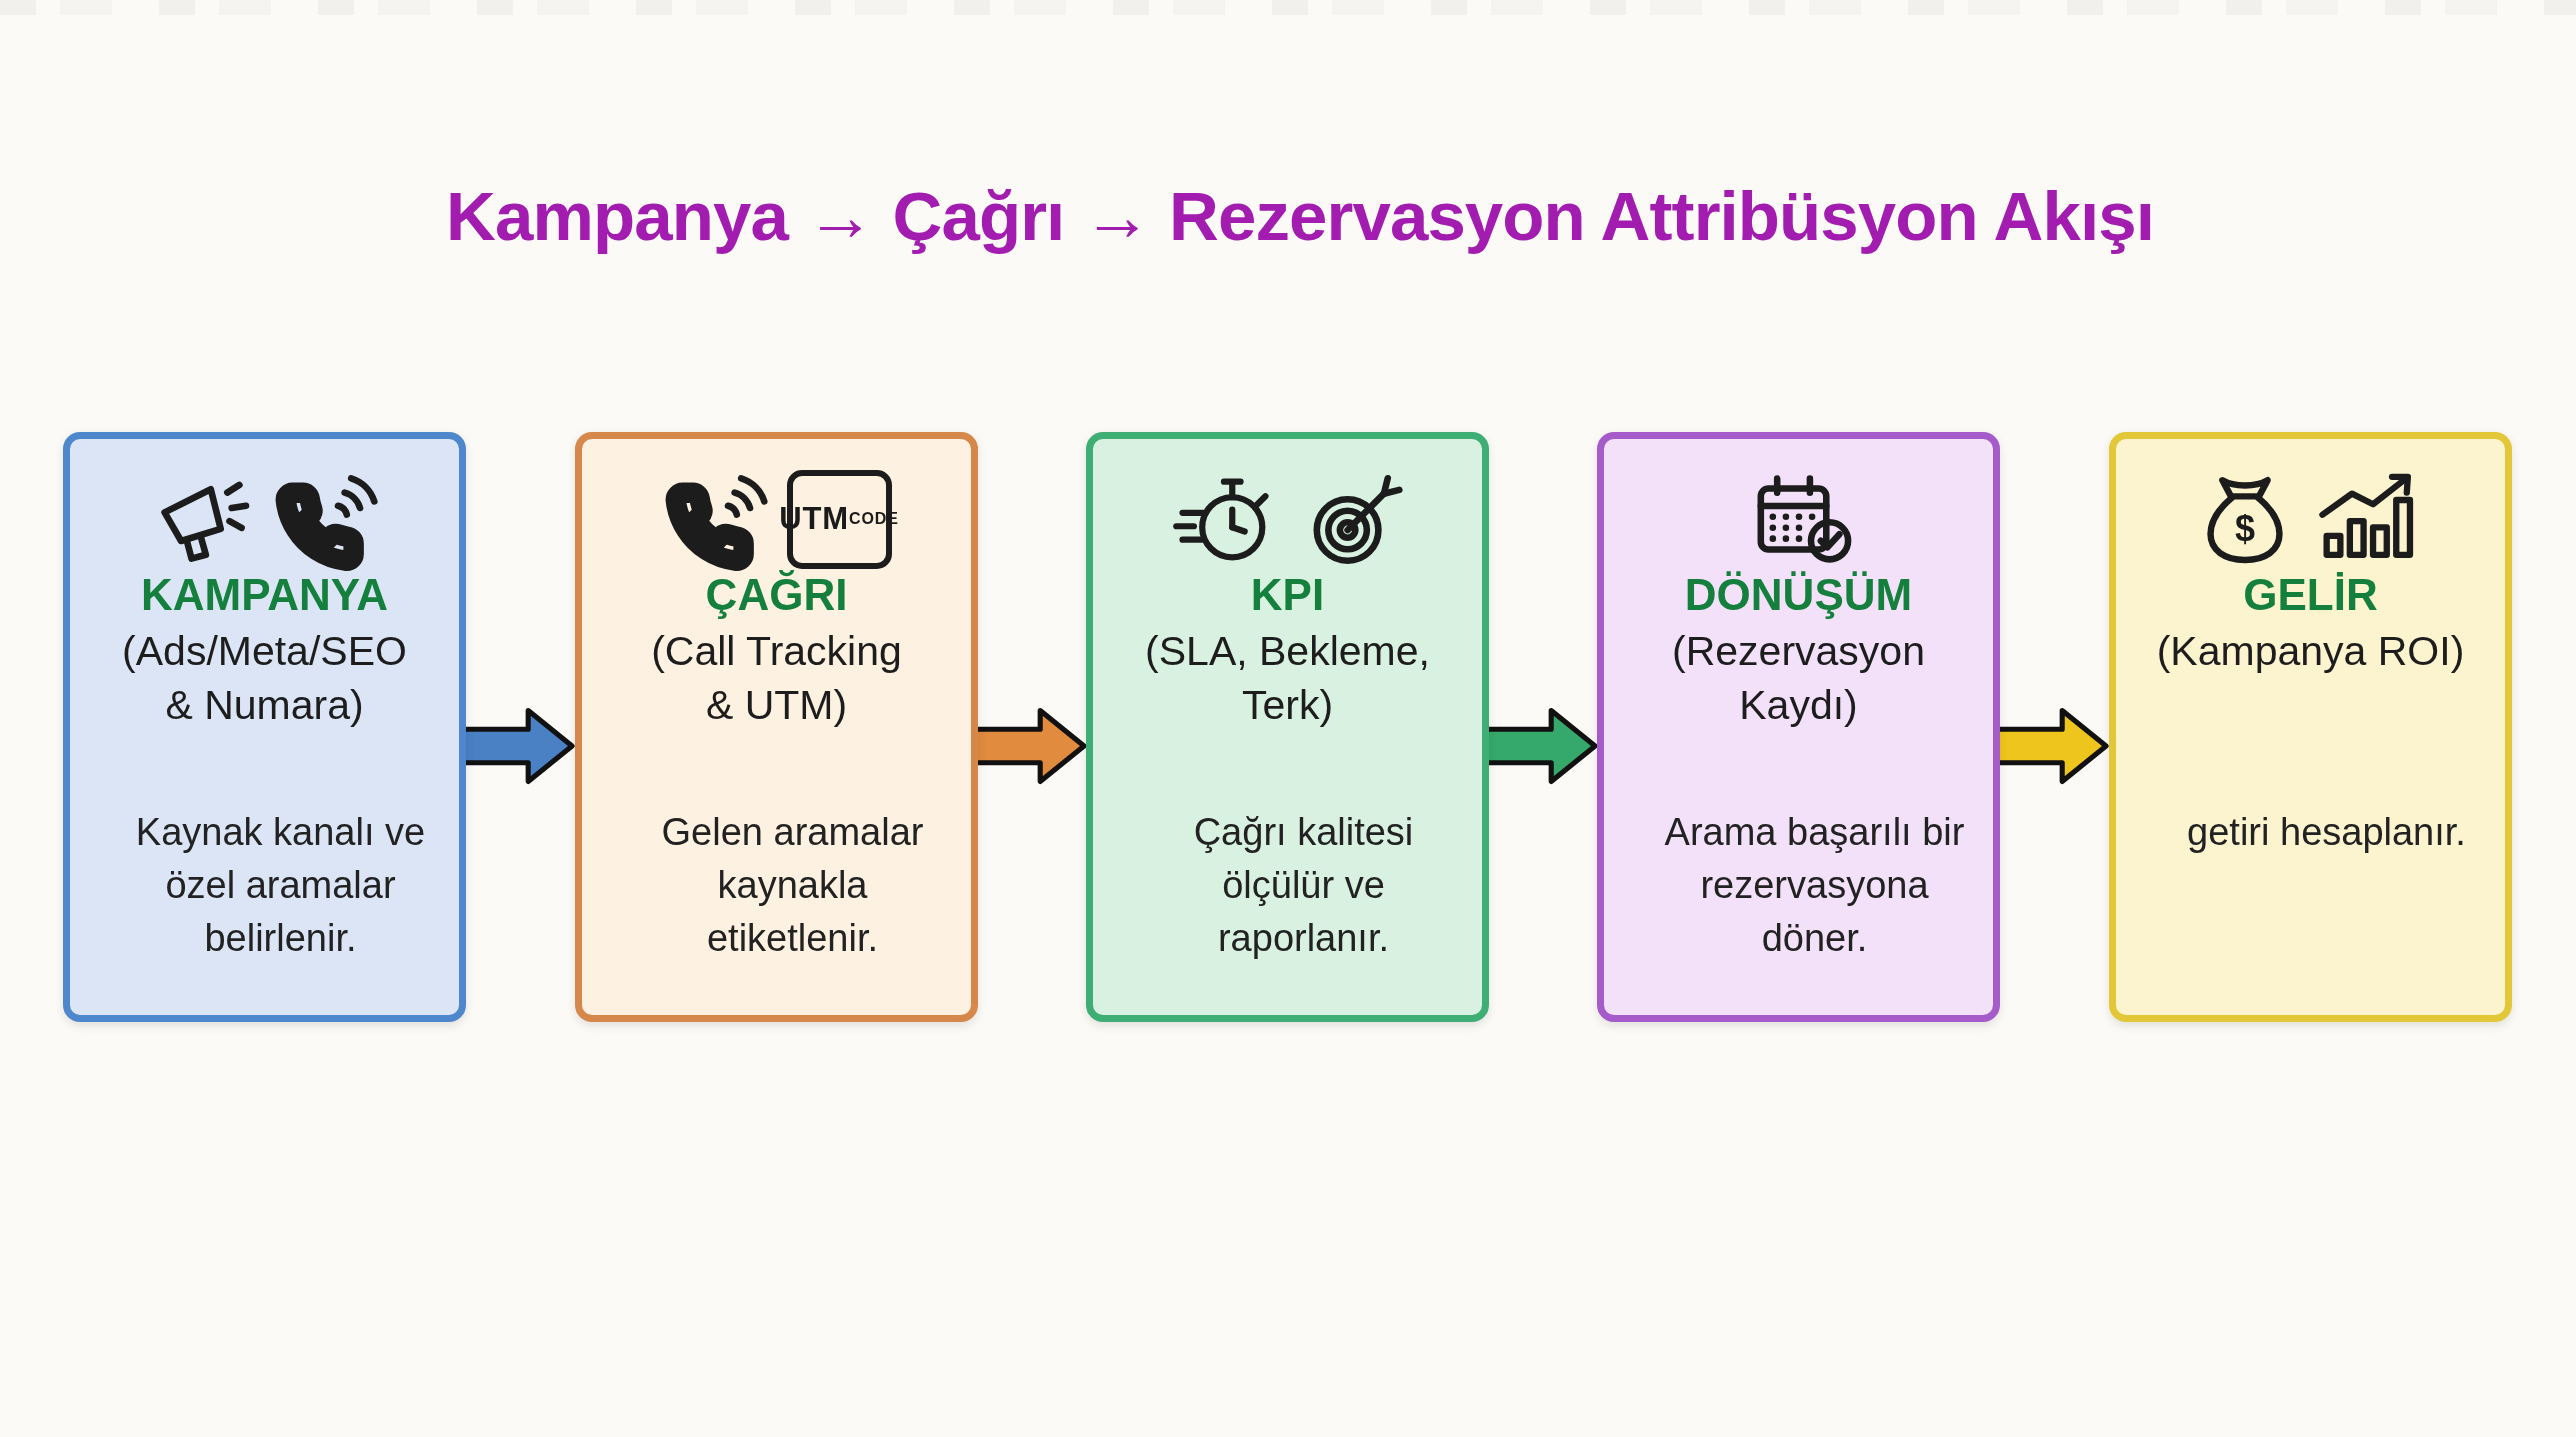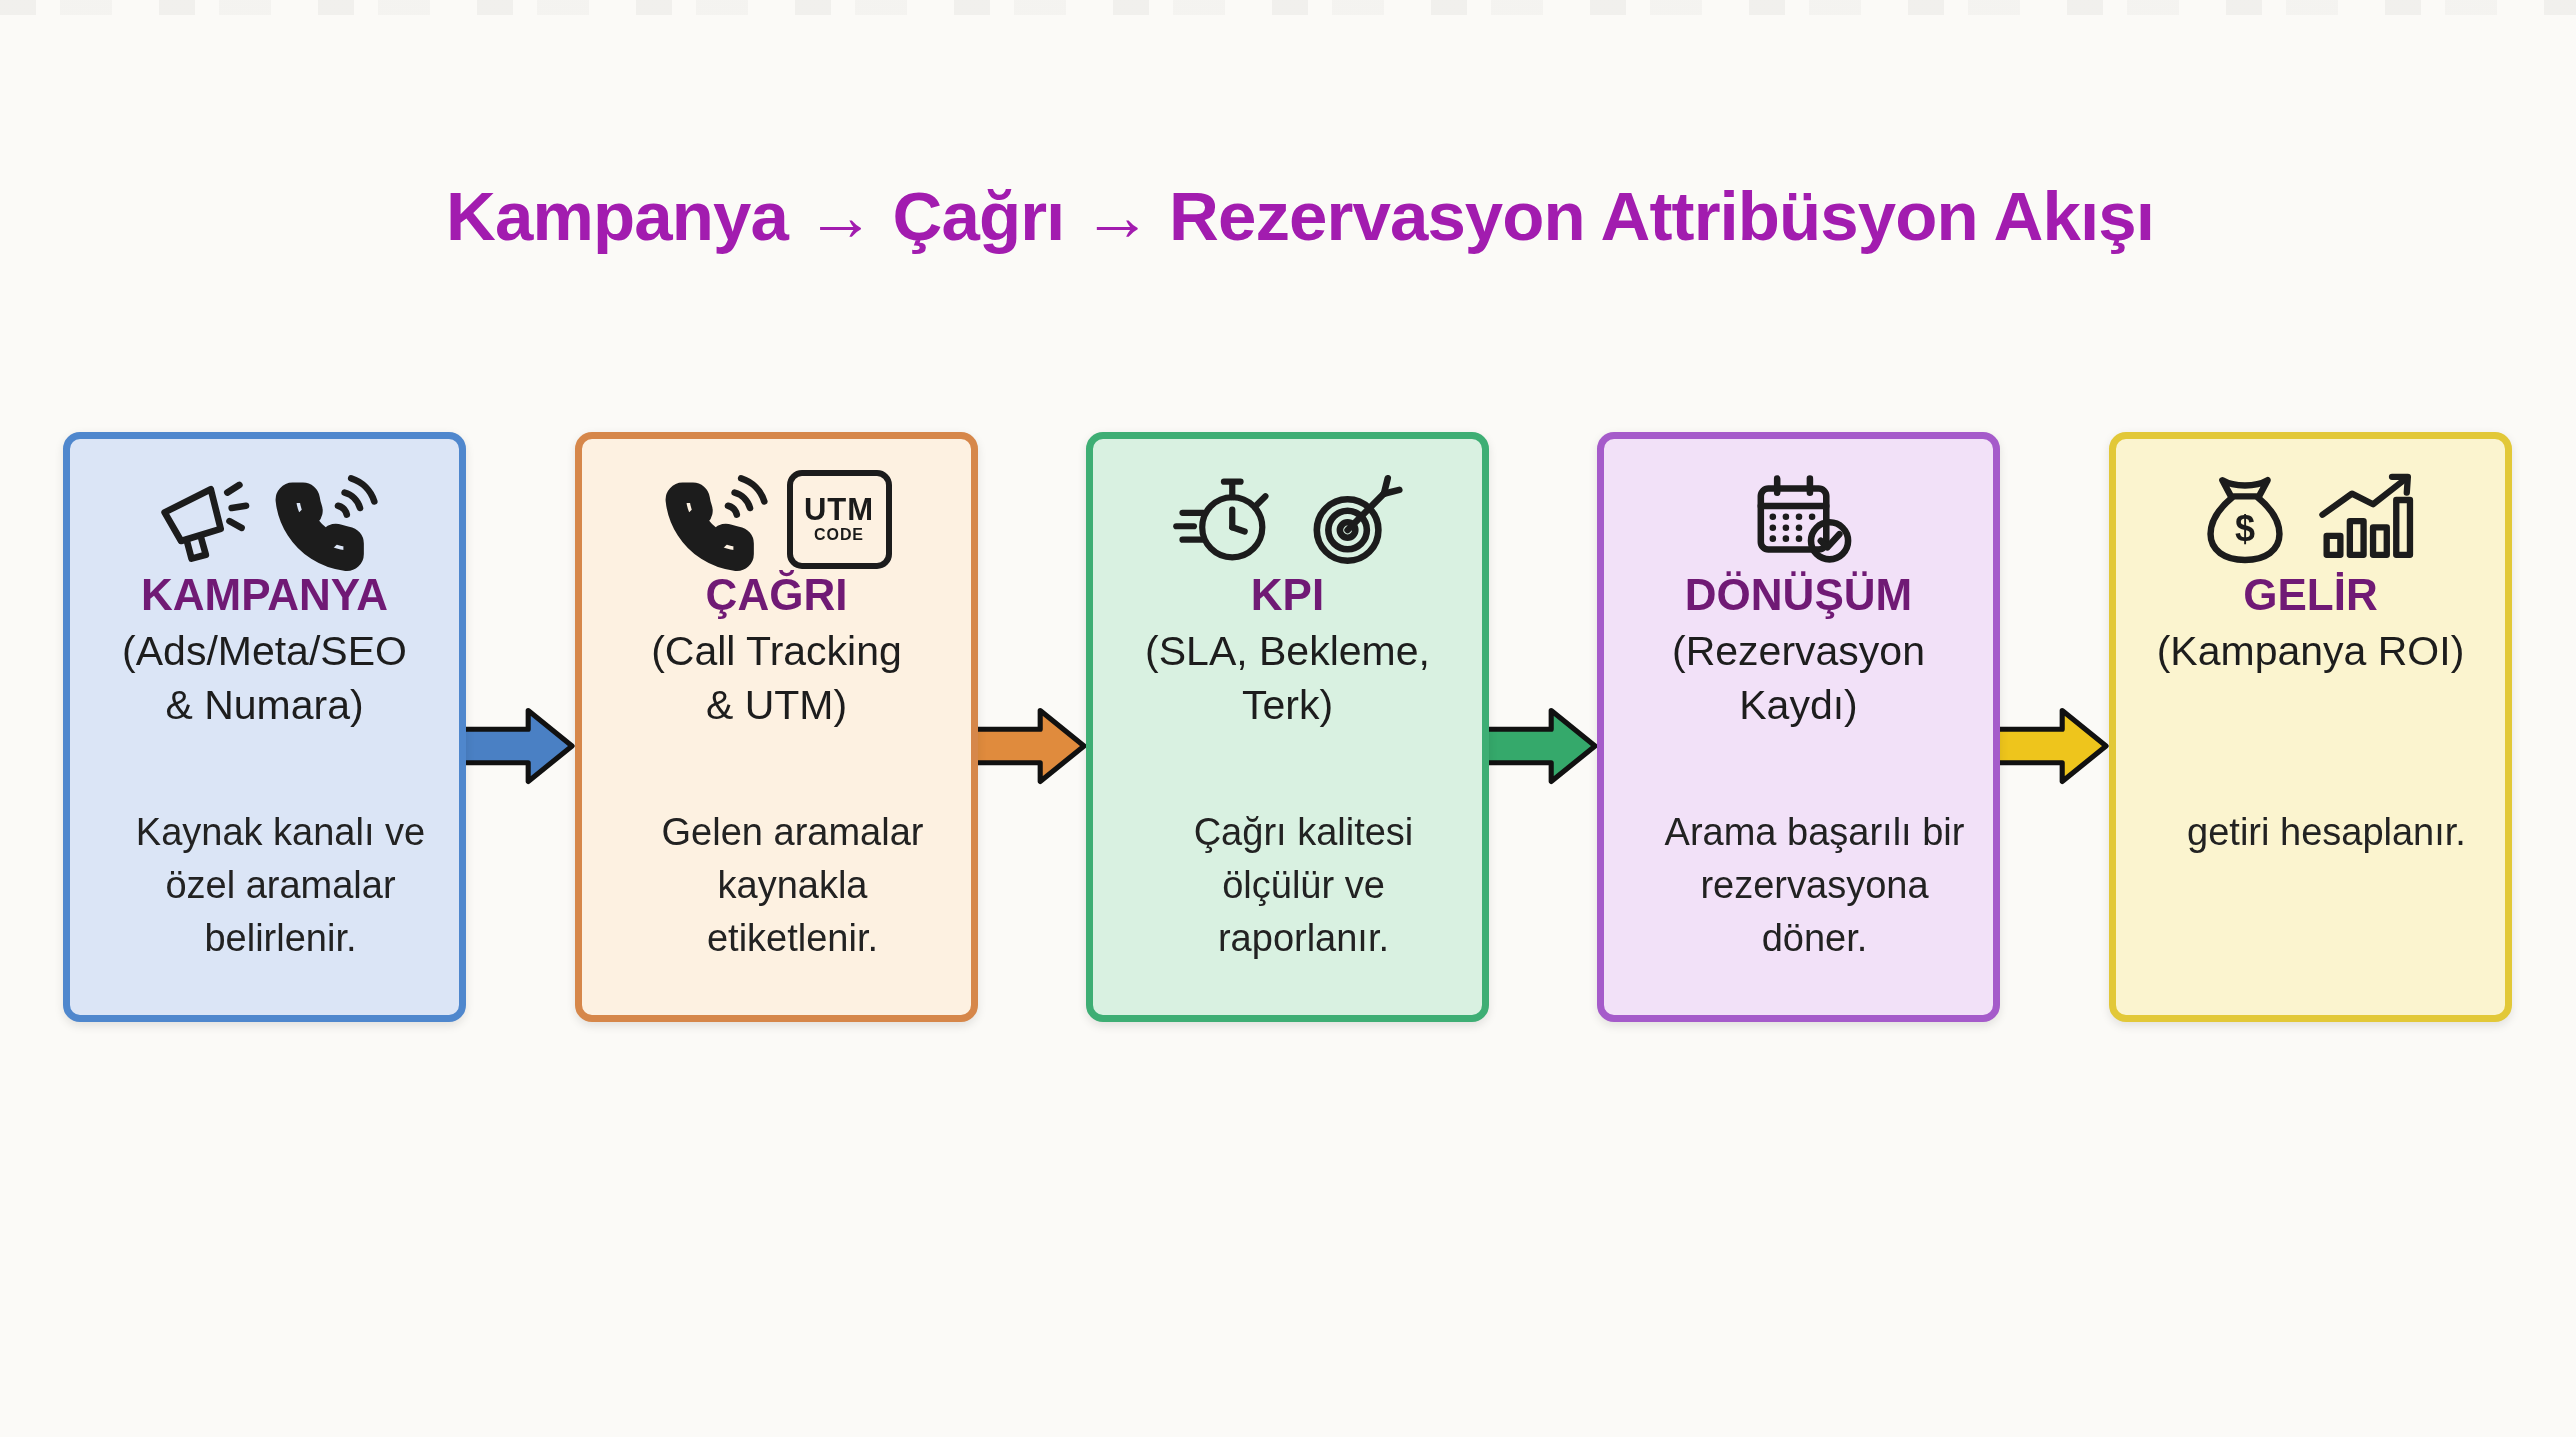--- a/index.html
+++ b/index.html
@@ -39,36 +39,36 @@
   }
   .icon{display:block;}
   .icon path,.icon circle,.icon rect{
     fill:none;stroke:#1c1c1c;stroke-width:6;
     stroke-linecap:round;stroke-linejoin:round;
   }
   .icon .dot{fill:#1c1c1c;stroke:none;}
   .icon .filled-bg{stroke:#1c1c1c;stroke-width:6;}
   .stage-name{
     position:absolute;top:131px;left:0;width:100%;margin:0;
-    text-align:center;font-size:44px;font-weight:bold;color:#701a75;
+    text-align:center;font-size:44px;font-weight:bold;color:#15803d;
   }
   .stage-sub{
     position:absolute;top:185px;left:0;width:100%;margin:0;
     text-align:center;font-size:41px;line-height:54px;color:#1d1d1d;
   }
   .stage-sub span{display:block;}
   .stage-desc{
     position:absolute;top:367px;left:0;width:100%;margin:0;
     text-align:center;font-size:38px;line-height:53px;color:#222;padding-left:16px;
   }
   .stage-desc span{display:block;}
   .flow-arrow{position:absolute;top:704px;width:116px;height:84px;z-index:1;}
   .utm-badge{
     width:105px;height:99px;border:6.6px solid #1c1c1c;border-radius:15px;
-    box-sizing:border-box;display:flex;flex-direction:column;
+    box-sizing:border-box;display:flex;flex-direction:row;
     align-items:center;justify-content:center;line-height:1.05;
   }
   .utm-line1{font-size:31px;font-weight:bold;letter-spacing:0.9px;}
   .utm-line2{font-size:16px;font-weight:bold;letter-spacing:0.9px;}
   .moneybag-wrap{position:relative;width:108px;height:112px;}
   .dollar{
     position:absolute;left:0;top:45px;width:100%;text-align:center;
     font-size:36px;font-weight:bold;color:#1c1c1c;
   }
 </style>

